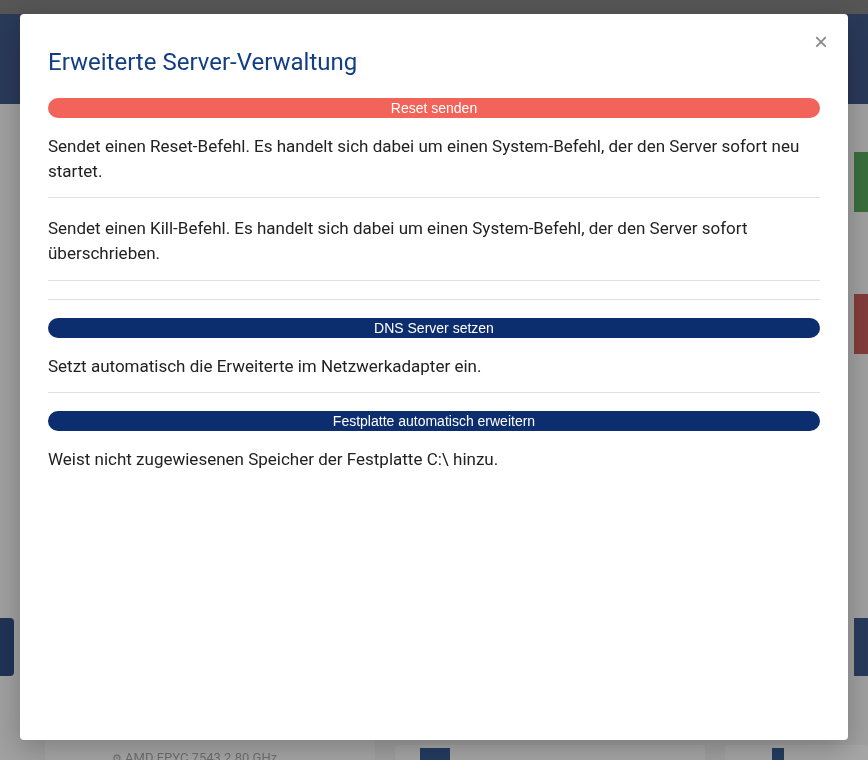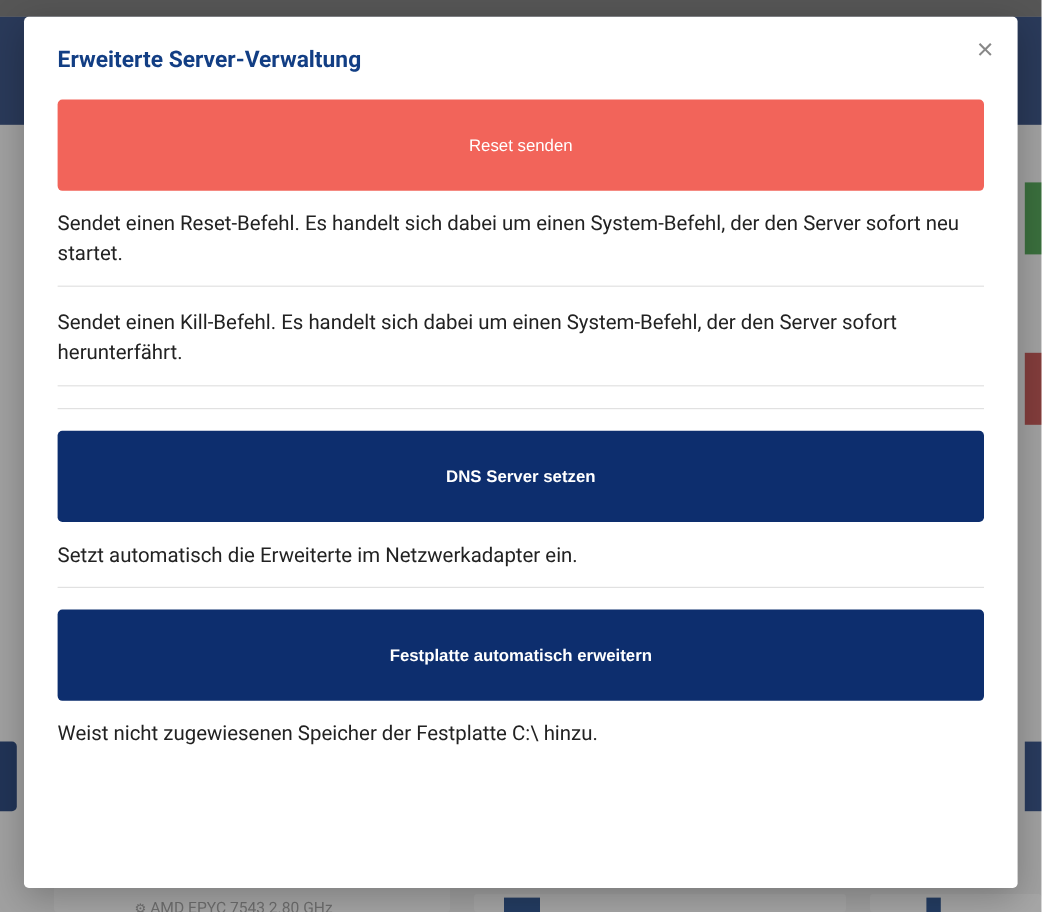--- a/index.html
+++ b/index.html
@@ -104,44 +104,44 @@
     right: 16px;
     font-size: 24px;
     line-height: 1;
     color: #888;
     cursor: pointer;
     background: none;
     border: none;
     padding: 4px;
   }
   .modal-title {
-    font-size: 19px;
-    font-weight: 700;
+    font-size: 24px;
+    font-weight: 400;
     color: #123e84;
-    margin-top: 0;
+    margin-top: 10px;
     margin-bottom: 22px;
   }
   .section {
     margin-bottom: 10px;
   }
   .btn {
     display: block;
     width: 100%;
     border: none;
-    border-radius: 4px;
-    padding: 30px 10px;
+    border-radius: 16px;
+    padding: 2px 10px;
     font-size: 14px;
     font-weight: 500;
     color: #ffffff;
     cursor: pointer;
     text-align: center;
     margin-bottom: 16px;
   }
   .btn-red { background: #f2645a; }
-  .btn-blue { background: #0d2e6e; font-weight: bold; }
+  .btn-blue { background: #0d2e6e; }
   .desc {
     font-size: 17px;
     line-height: 1.45;
     color: #222;
     margin-bottom: 14px;
   }
   hr.sep {
     border: none;
     border-top: 1px solid #e1e1e1;
     margin: 8px 0 18px 0;
@@ -175,21 +175,21 @@
 
   <h1 class="modal-title">Erweiterte Server-Verwaltung</h1>
 
   <div class="section">
     <button class="btn btn-red">Reset senden</button>
     <p class="desc">Sendet einen Reset-Befehl. Es handelt sich dabei um einen System-Befehl, der den Server sofort neu startet.</p>
   </div>
   <hr class="sep">
 
   <div class="section">
-    <p class="desc">Sendet einen Kill-Befehl. Es handelt sich dabei um einen System-Befehl, der den Server sofort herunterfährt.</p>
+    <p class="desc">Sendet einen Kill-Befehl. Es handelt sich dabei um einen System-Befehl, der den Server sofort überschrieben.</p>
   </div>
   <hr class="sep">
 
   <div class="section">
   </div>
   <hr class="sep">
 
   <div class="section">
     <button class="btn btn-blue">DNS Server setzen</button>
     <p class="desc">Setzt automatisch die Erweiterte im Netzwerkadapter ein.</p>

